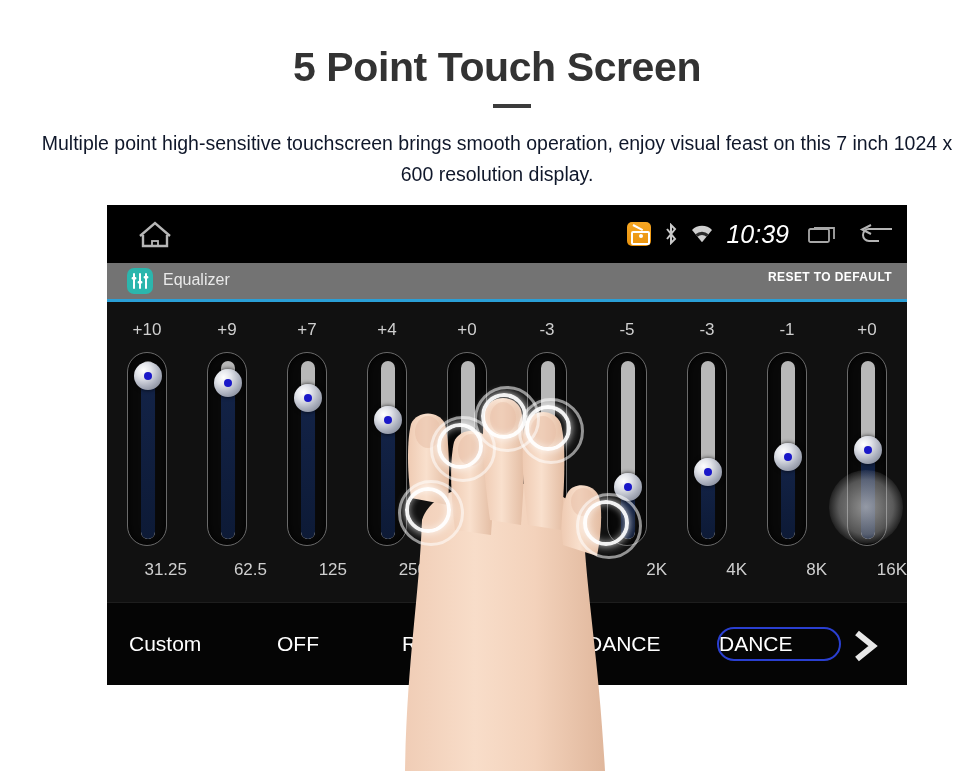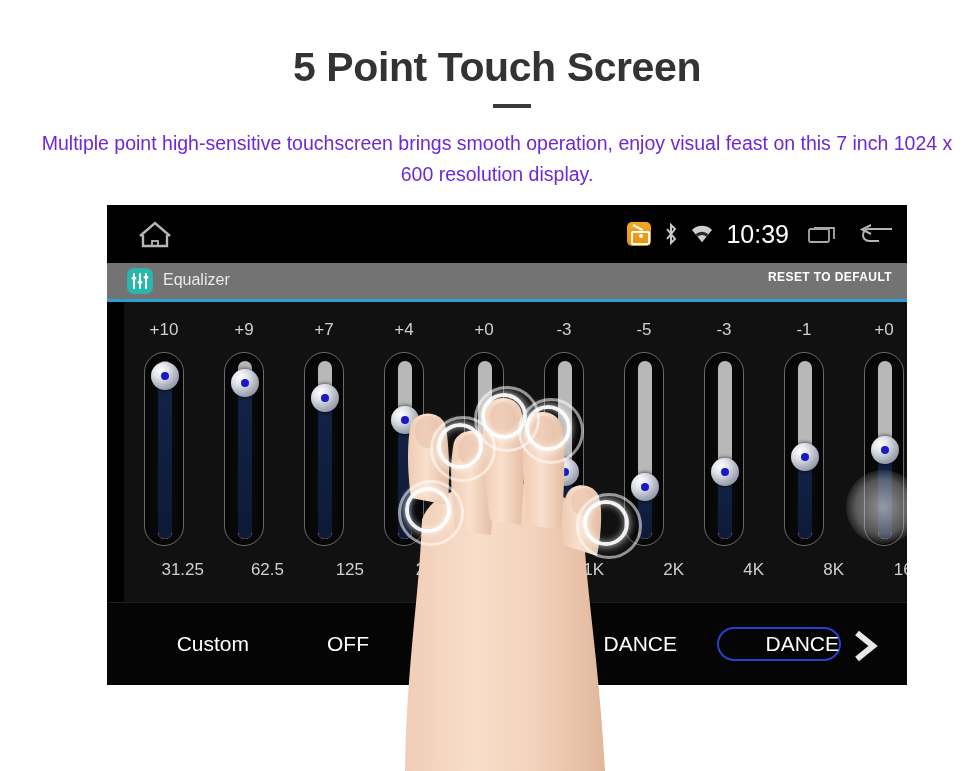--- a/index.html
+++ b/index.html
@@ -19,36 +19,37 @@
     color: #333333;
     font-family: "Liberation Sans", sans-serif;
   }
   .title-rule {
     position: absolute; top: 104px; left: 486px;
     width: 38px; height: 4px; background: #3b3b3b;
   }
   .subhead {
     position: absolute; top: 128px; left: 30px; width: 920px;
     text-align: center;
-    font-size: 19.5px; line-height: 31px; color: #6d28d9;
+    font-size: 19.5px; line-height: 31px; color: #0f172a;
     font-family: "Liberation Sans", sans-serif;
   }
 
   
   .device {
     position: absolute; left: 100px; top: 205px;
     width: 800px; height: 480px;
     background: #000000;
     overflow: hidden;
   }
 
   
   .statusbar {
     position: absolute; left: 0; top: 0; width: 800px; height: 58px;
     background: #000;
+    font-style: italic;
   }
   .home-icon { position: absolute; left: 30px; top: 14px; width: 36px; height: 30px; }
   .status-right {
     position: absolute; right: 14px; top: 0; height: 58px;
     display: flex; align-items: center; gap: 13px;
   }
   .radio-icon {
     width: 24px; height: 24px; border-radius: 5px;
     background: linear-gradient(180deg,#f6a623 0%, #e8920d 100%);
     position: relative;
@@ -95,21 +96,21 @@
     color: #ffffff; font-size: 12px; font-weight: bold; letter-spacing: 0.4px;
     font-family: "Liberation Sans", sans-serif;
   }
   .accent-rule {
     position: absolute; left: 0; top: 94px; width: 800px; height: 3px;
     background: #2a9fd6;
   }
 
   
   .eq-area {
-    position: absolute; left: 17px; top: 97px; width: 800px; height: 300px;
+    position: absolute; left: 0; top: 97px; width: 800px; height: 300px;
     background: #111111;
   }
   .band {
     position: absolute; top: 0; width: 80px; height: 300px;
   }
   .band-gain {
     position: absolute; top: 18px; left: 0; width: 80px; text-align: center;
     color: #cfcfcf; font-size: 17px;
     font-family: "Liberation Sans", sans-serif;
   }
@@ -154,21 +155,21 @@
   }
 
   
   .presets {
     position: absolute; left: 0; top: 397px; width: 800px; height: 83px;
     background: #050505;
     border-top: 1px solid #1e1e1e;
   }
   .preset {
     position: absolute; top: 24px; height: 34px; line-height: 34px;
-    color: #ffffff; font-size: 21px; text-align: right;
+    color: #ffffff; font-size: 21px; text-align: left;
     font-family: "Liberation Sans", sans-serif;
   }
   .preset.active {
     border: 2px solid #2a3fd0; border-radius: 20px; line-height: 30px;
   }
   .next-arrow { position: absolute; top: 27px; right: 28px; width: 28px; height: 32px; }
 
   
   .hand-layer {
     position: absolute; left: 0; top: 0; width: 980px; height: 771px;

